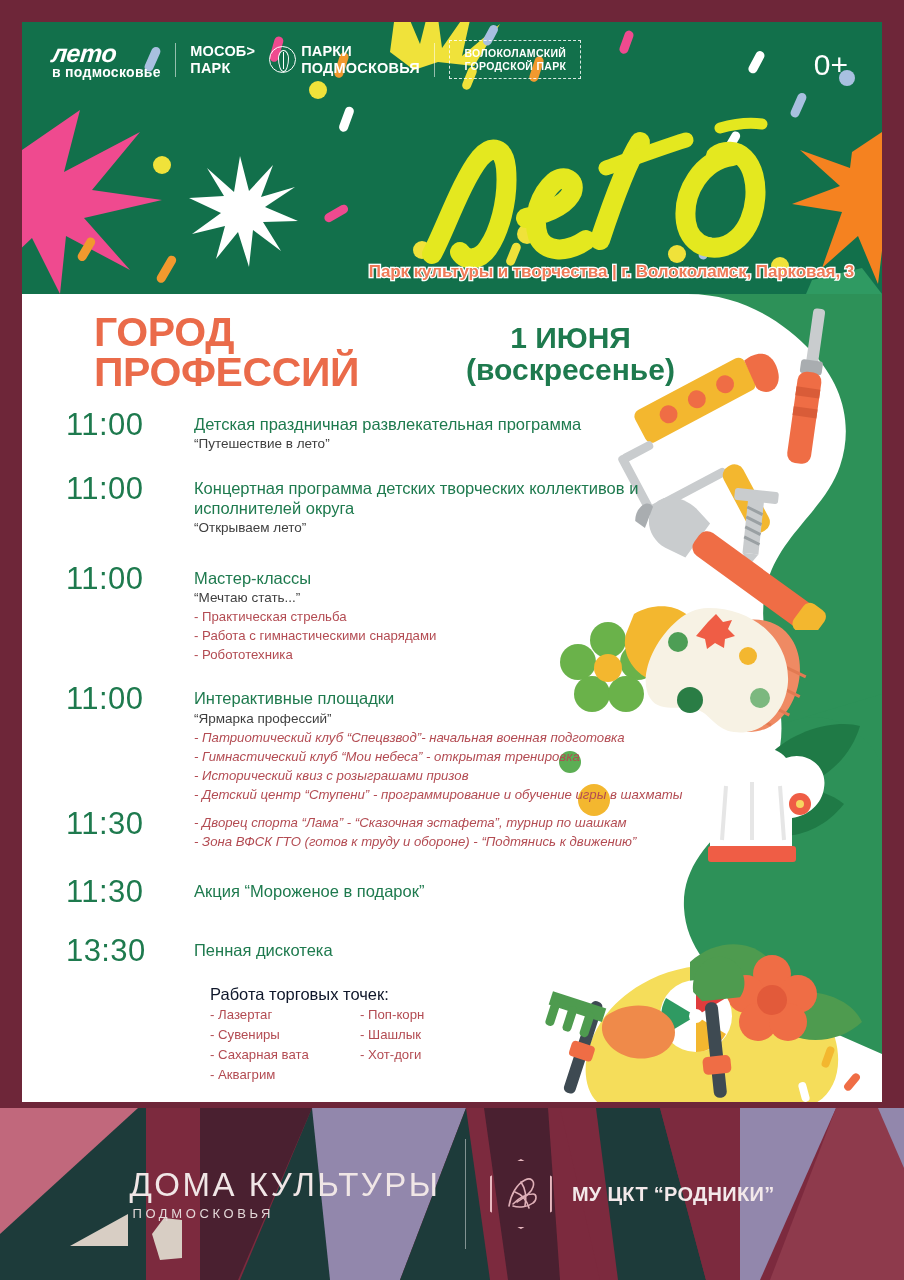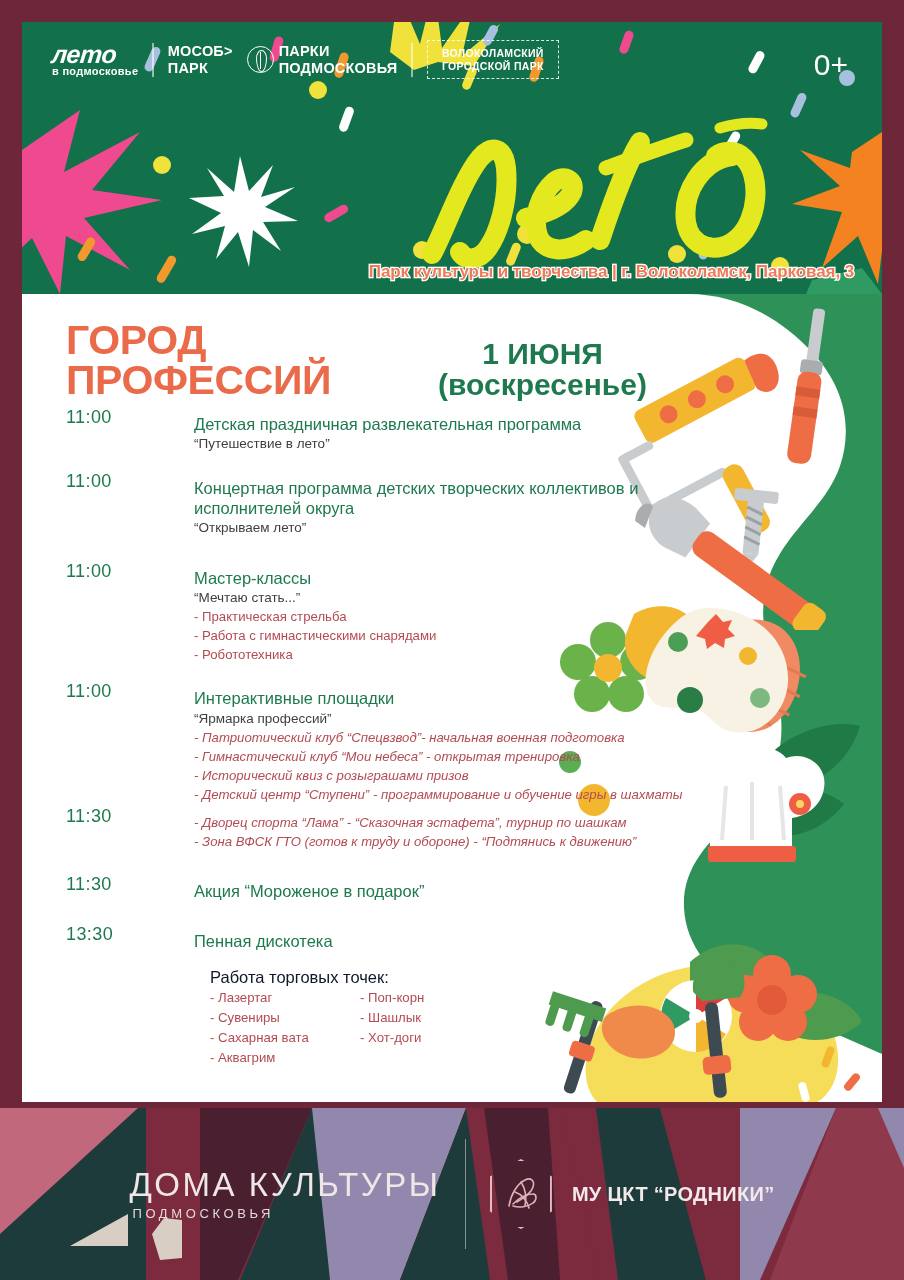--- a/index.html
+++ b/index.html
@@ -47,21 +47,21 @@
     font-size: 25px;
     font-weight: bold;
     color: #ffffff;
     letter-spacing: -0.5px;
     font-style: italic;
     transform: skewX(-6deg);
     display: inline-block;
   }
   .logo-leto .sub {
     display: block;
-    font-size: 11px;
+    font-size: 14px;
     font-weight: bold;
     color: #ffffff;
     letter-spacing: 0.3px;
     margin-top: -1px;
   }
 
   .vbar { width: 1.5px; height: 34px; background: rgba(255,255,255,0.55); }
 
   .logo-mosobl {
     color: #ffffff;
@@ -162,24 +162,25 @@
     overflow: hidden;
   }
 
   
   .blob { position: absolute; z-index: 1; }
 
   .content { position: relative; z-index: 4; }
 
   .heading-row {
     position: absolute;
-    left: 0; top: 26px;
+    left: 0; top: 18px;
     width: 100%;
     display: flex;
-    align-items: flex-end;
+    align-items: center;
+    padding-left: 28px;
   }
   .title-main {
     margin-left: 44px;
     color: #ea6b4a;
     font-size: 41px;
     font-weight: bold;
     line-height: 0.98;
     letter-spacing: -0.4px;
   }
   .date-block {
@@ -201,21 +202,21 @@
   }
   .row {
     display: flex;
     align-items: flex-start;
     padding: 0 0 0 44px;
   }
   .time {
     width: 128px;
     flex: none;
     color: #1e7a4e;
-    font-size: 18px;
+    font-size: 31px;
     font-weight: 300;
     letter-spacing: 0.4px;
     padding-top: 1px;
   }
   .entry { flex: 1; padding-right: 180px; margin-top: 8px; }
   .ev-title {
     color: #1e7a4e;
     font-size: 16.5px;
     line-height: 1.24;
   }

